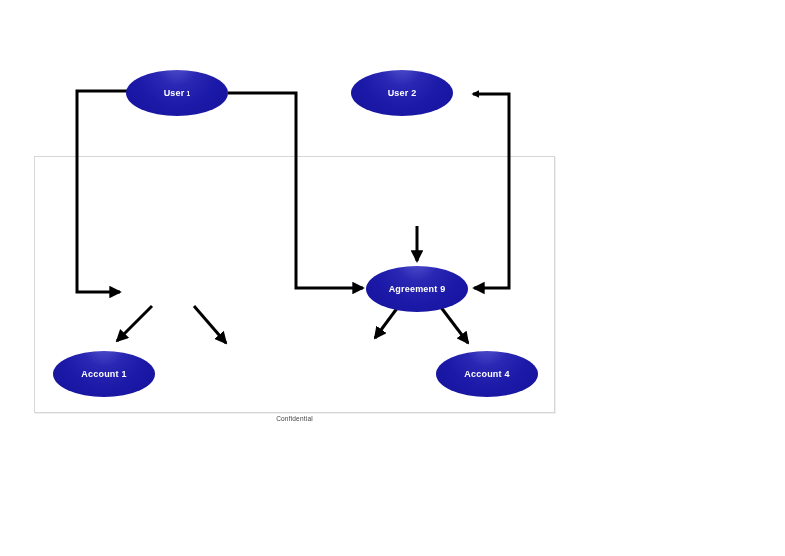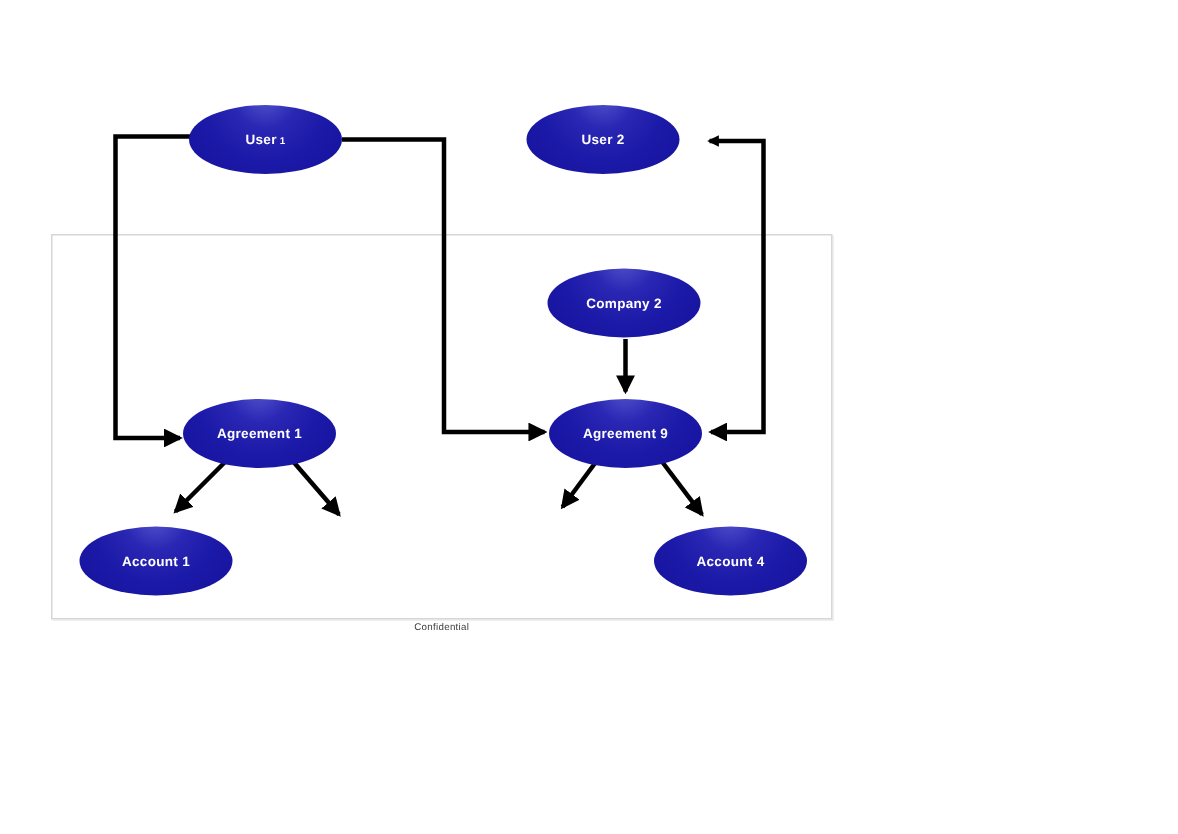--- a/index.html
+++ b/index.html
@@ -109,27 +109,21 @@
         <span>User</span>
         <span class="node-label-sub">1</span>
       </span>
   </div>
 
   <div class="node" style="left:351px; top:70px;">
     <span class="node-label-row">User 2</span>
   </div>
 
 
-  <div class="node" style="left:365px; top:179px;">
-    <span class="node-label-row">Company 2</span>
-  </div>
 
-  <div class="node" style="left:122px; top:266px;">
-    <span class="node-label-row">Agreement 1</span>
-  </div>
 
   <div class="node" style="left:366px; top:266px;">
     <span class="node-label-row">Agreement 9</span>
   </div>
 
   <div class="node" style="left:53px; top:351px;">
     <span class="node-label-row">Account 1</span>
   </div>
 
 

